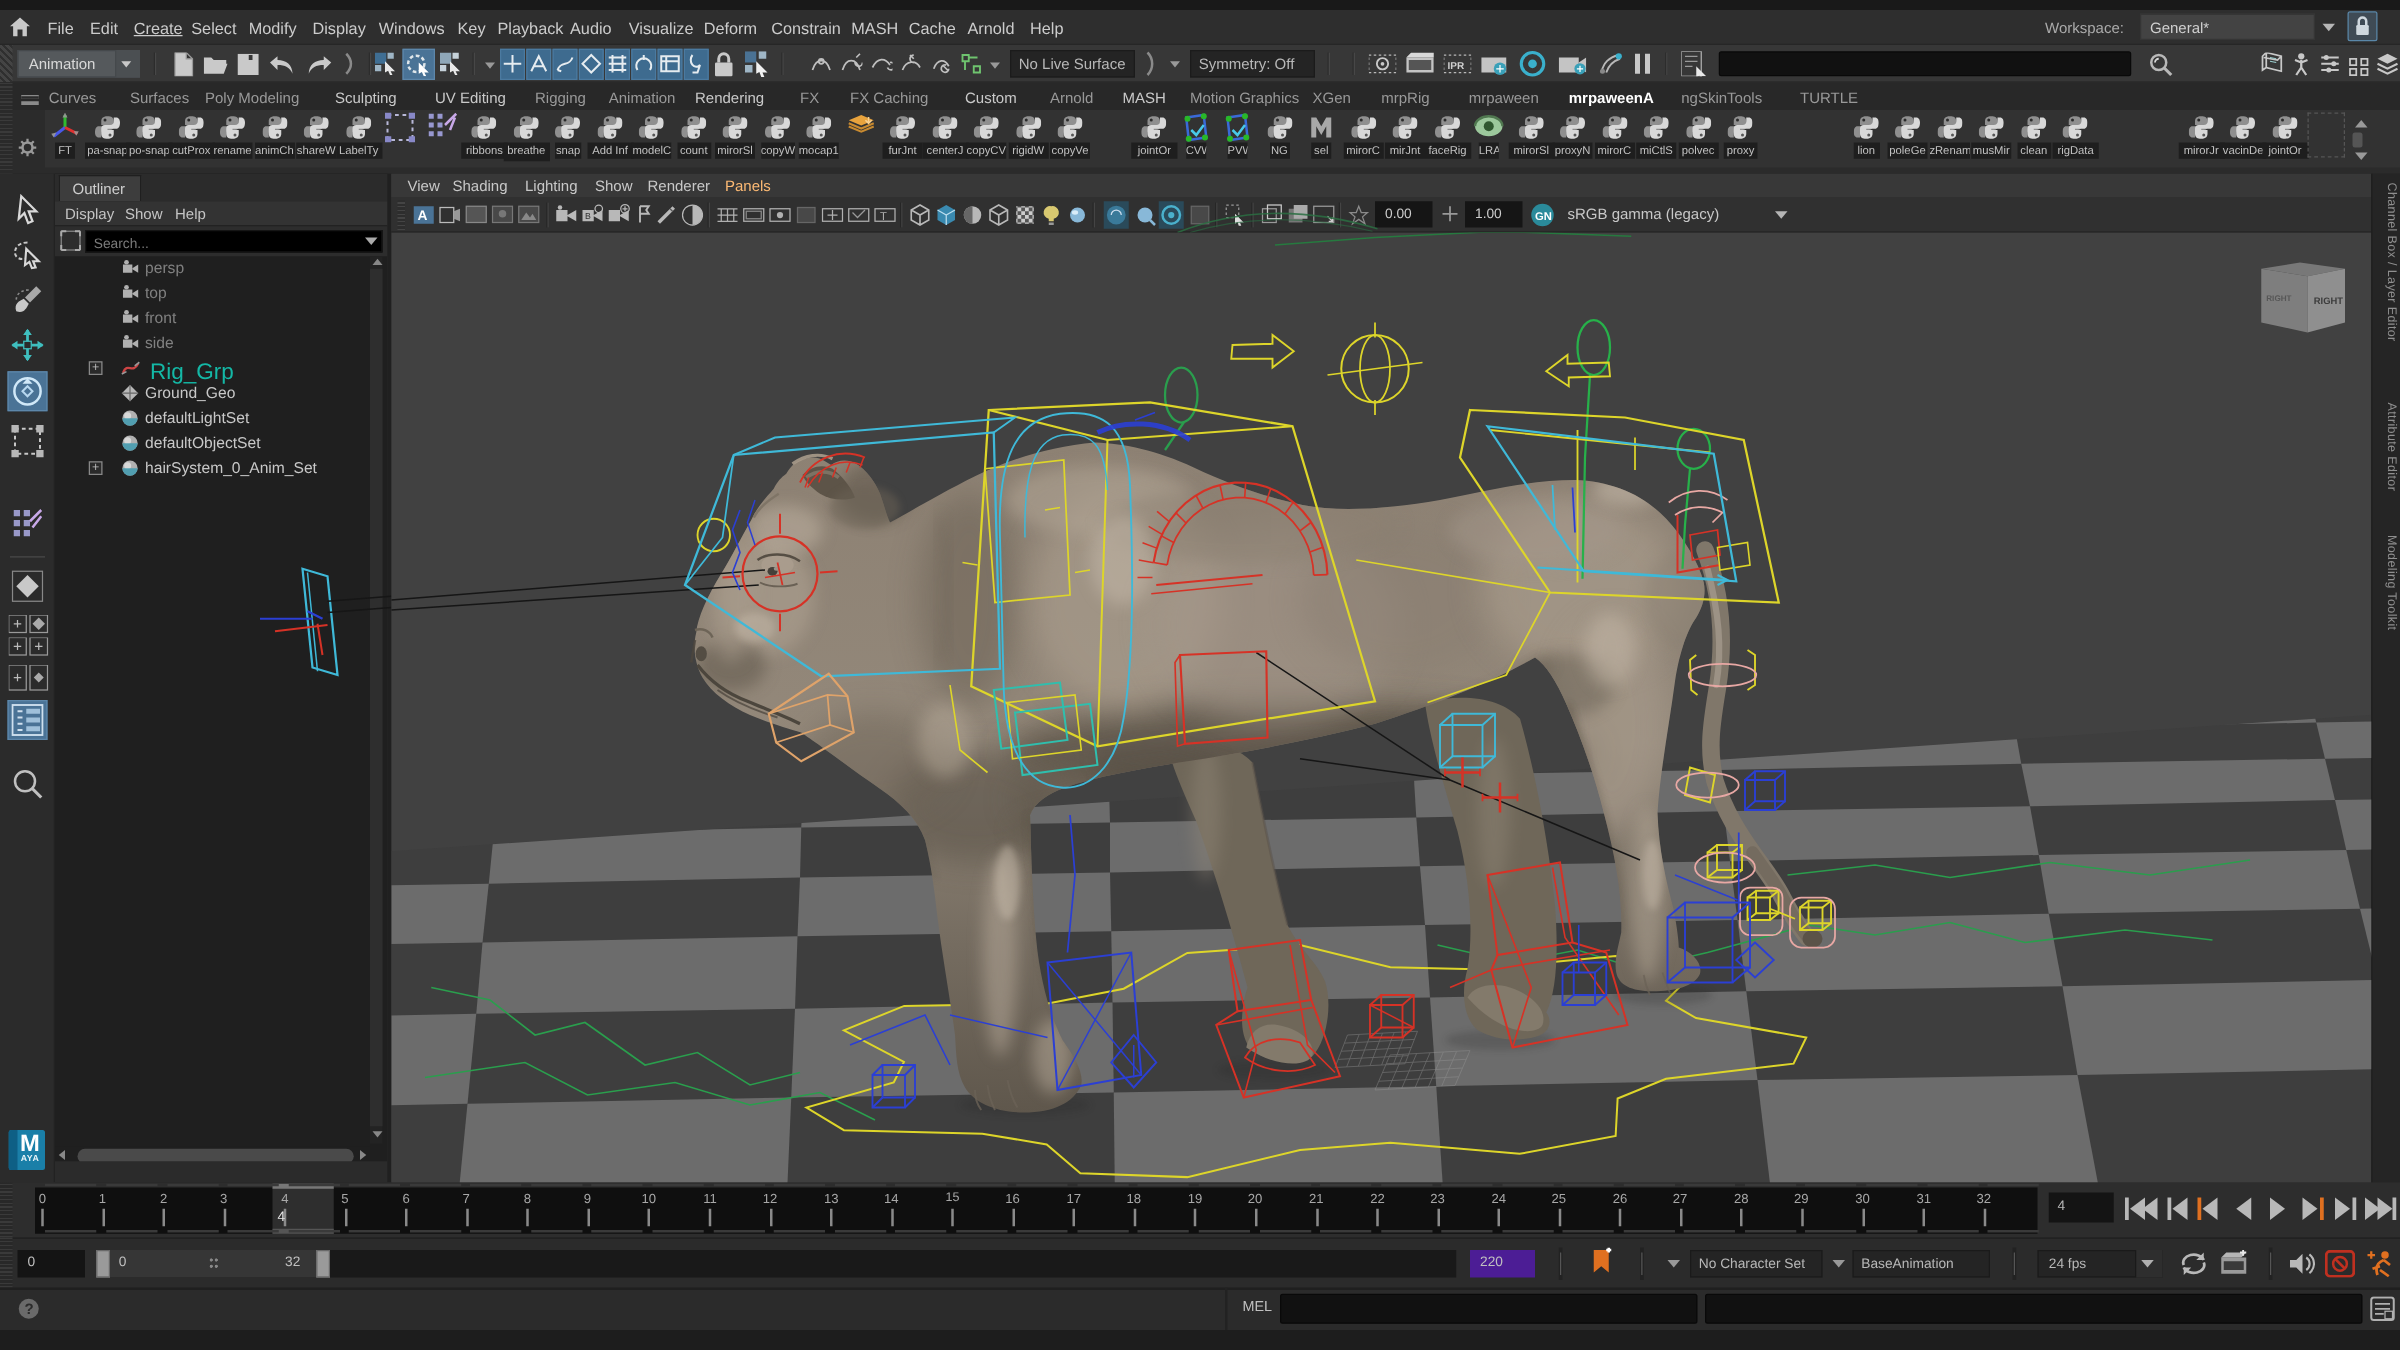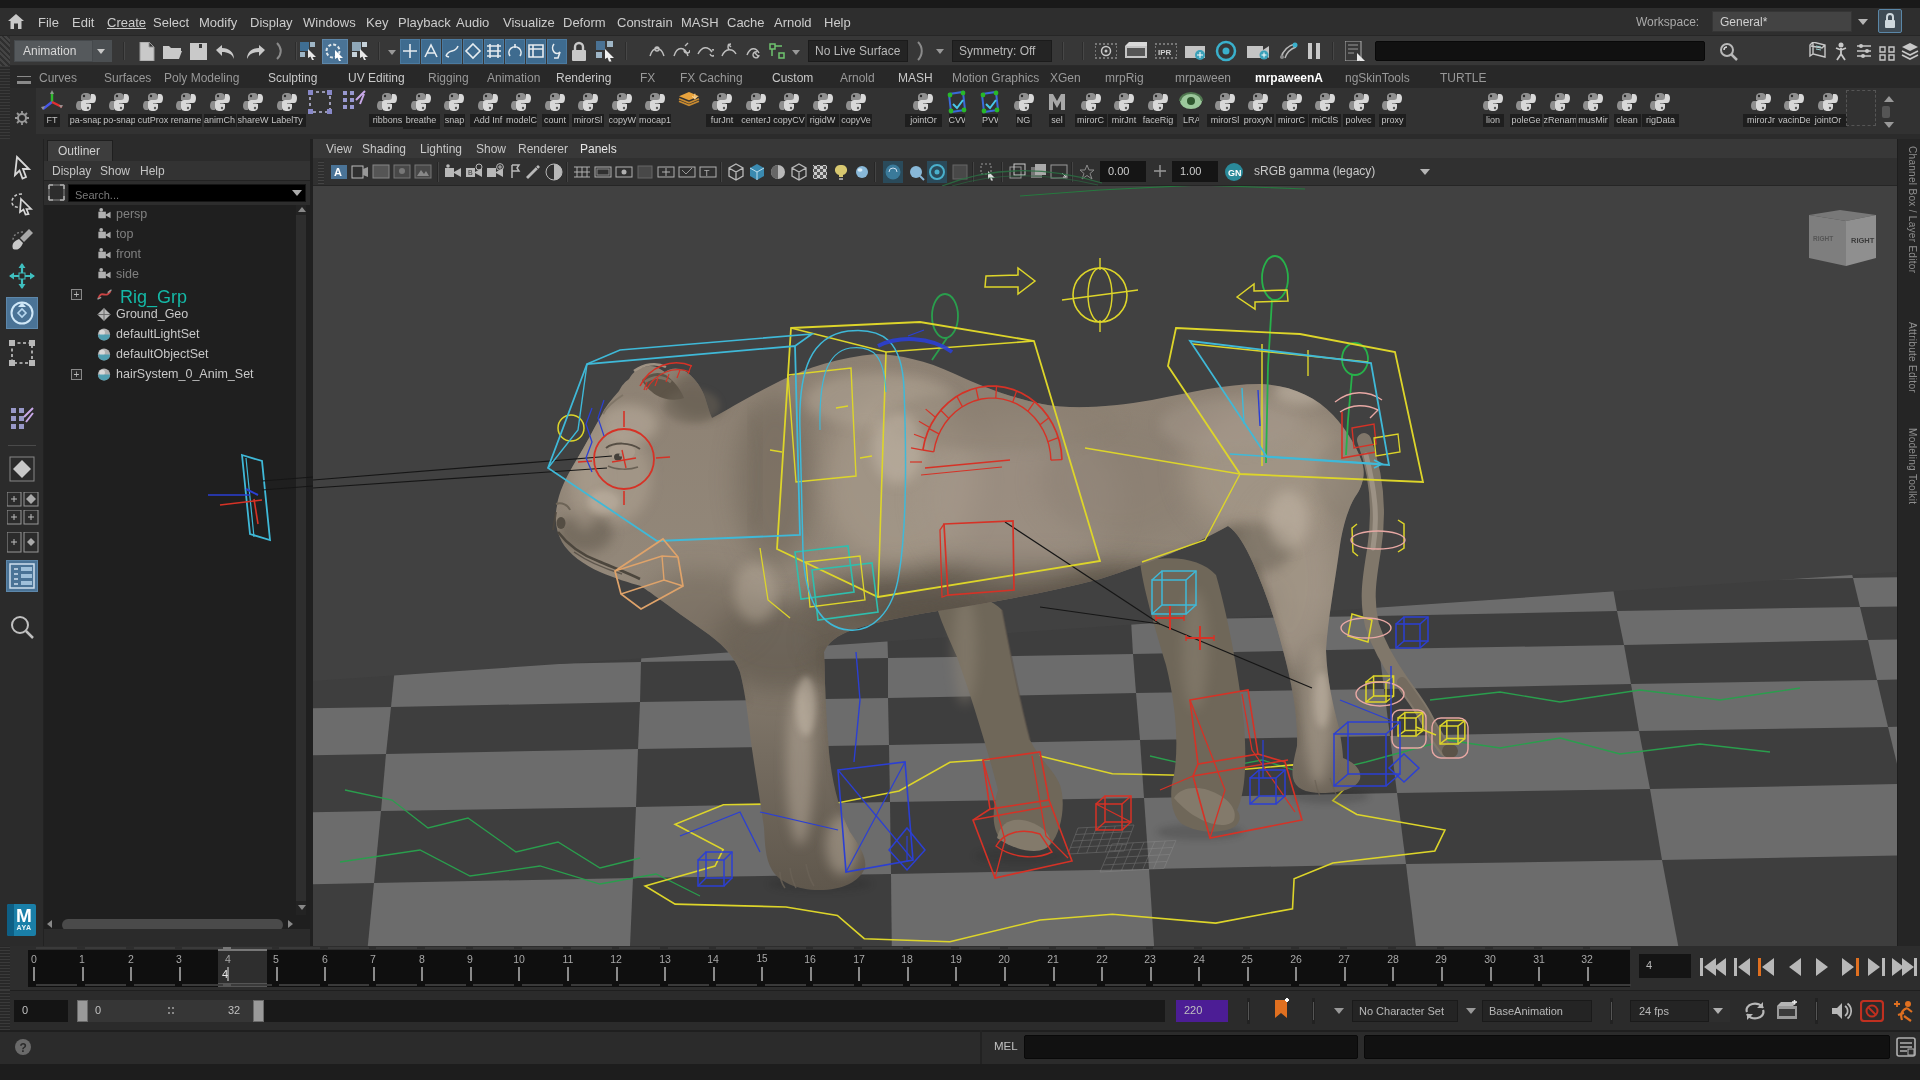--- a/index.html
+++ b/index.html
@@ -767,21 +767,21 @@
 <path d="M254,499 L258,524" stroke="#d63226" stroke-width="1.6"></path>
 <path d="M246,489 L258,495" stroke="#2b3fd4" stroke-width="2"></path>
 <path d="M262,481 L313,477 M262,490 L313,486" stroke="#161616" stroke-width="1.2"></path>
 </svg>
     <div class="abs" style="left:313px;top:139px;width:1584px;height:19px;background:#383838;"></div>
     <div class="abs" style="left:326px;top:142px;font-size:12px;color:#c8c8c8;white-space:nowrap;">View</div>
     <div class="abs" style="left:362px;top:142px;font-size:12px;color:#c8c8c8;white-space:nowrap;">Shading</div>
     <div class="abs" style="left:420px;top:142px;font-size:12px;color:#c8c8c8;white-space:nowrap;">Lighting</div>
     <div class="abs" style="left:476px;top:142px;font-size:12px;color:#c8c8c8;white-space:nowrap;">Show</div>
     <div class="abs" style="left:518px;top:142px;font-size:12px;color:#c8c8c8;white-space:nowrap;">Renderer</div>
-    <div class="abs" style="left:580px;top:142px;font-size:12px;color:#e5e5e5;white-space:nowrap;">Panels</div>
+    <div class="abs" style="left:580px;top:142px;font-size:12px;color:#fdba74;white-space:nowrap;">Panels</div>
     <div class="abs" style="left:313px;top:158px;width:1584px;height:28px;background:#303030;border-bottom:1px solid #252525;"></div>
     <div class="abs" style="left:318px;top:160px;width:6px;height:24px;background:repeating-linear-gradient(0deg,#444 0 1px,#2d2d2d 1px 3px);"></div>
     <svg class="abs" style="left:330px;top:163px" width="18" height="18" viewBox="0 0 18 18">
       <rect x="1" y="2" width="16" height="14" fill="#4a7396"></rect>
       <text x="4" y="13" font-size="11" fill="#fff" font-weight="bold">A</text>
     </svg>
     <svg class="abs" style="left:351px;top:163px" width="18" height="18" viewBox="0 0 18 18">
       <rect x="1" y="3" width="11" height="12" fill="none" stroke="#bbb"></rect>
       <path d="M12 6 l5 -2 v10 l-5 -2" fill="#999"></path>
     </svg>

